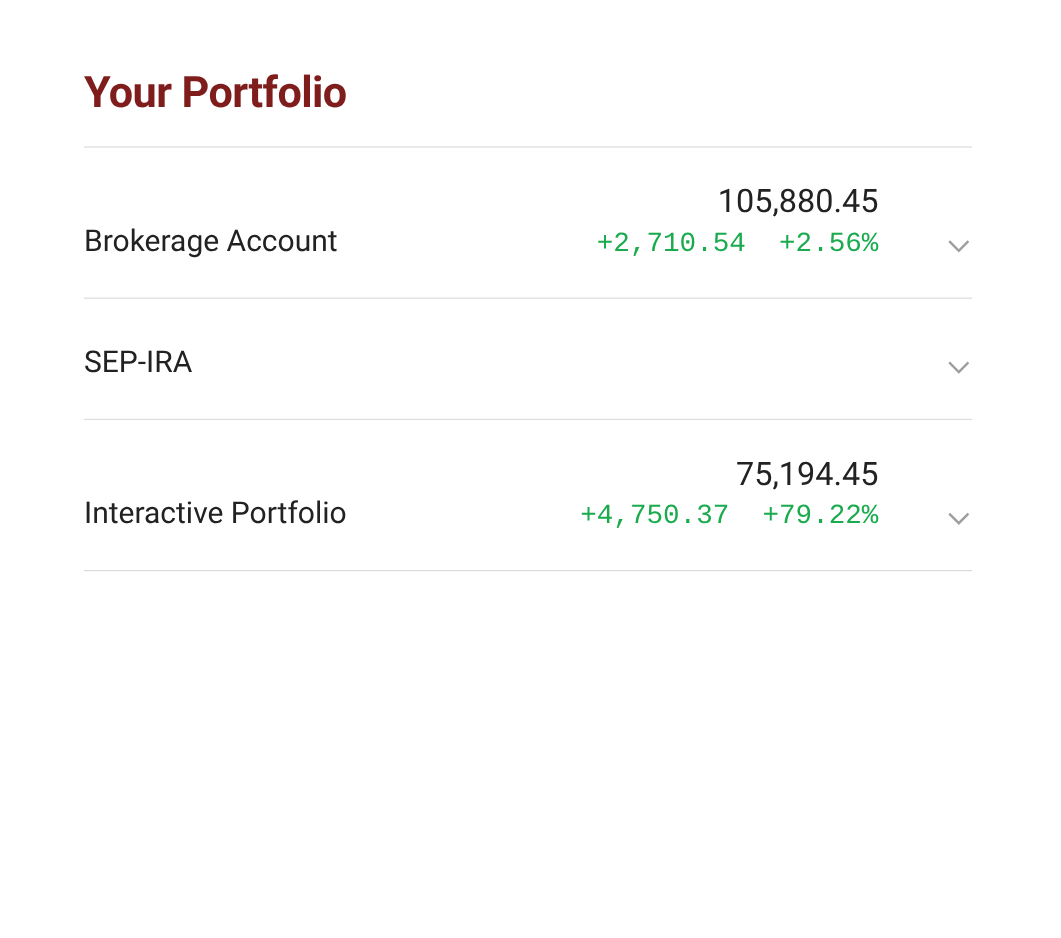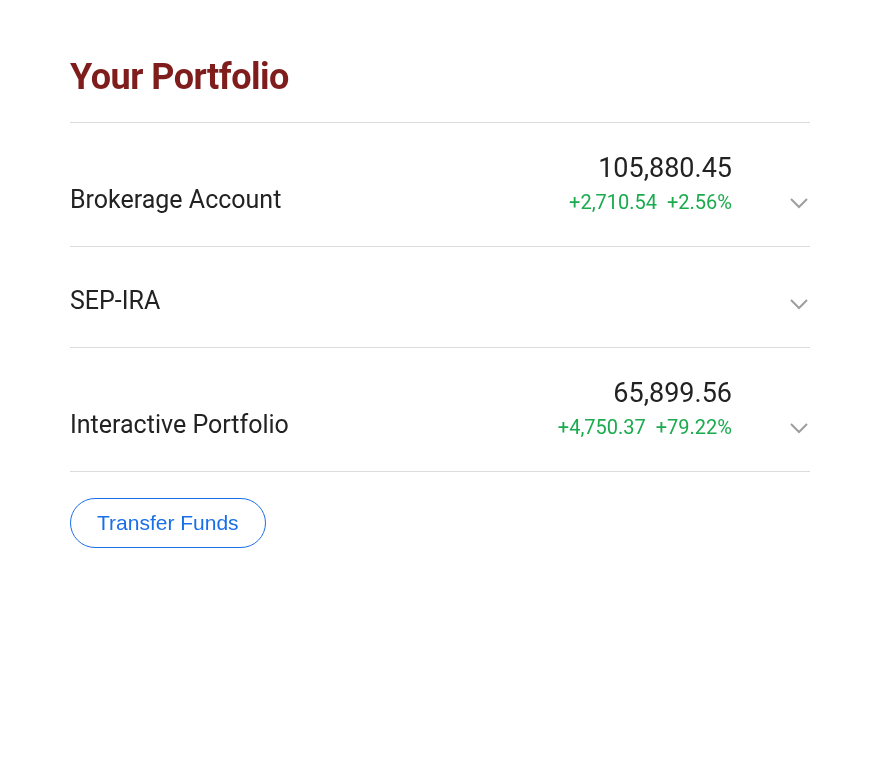--- a/index.html
+++ b/index.html
@@ -50,24 +50,25 @@
       text-align: right;
       margin-right: 28px;
     }
     .balance {
       font-size: 27px;
       font-weight: 400;
       color: #222;
       line-height: 1.3;
     }
     .change {
-      font-size: 20px;
+      font-size: 23px;
       font-weight: 400;
       margin-top: 4px;
       white-space: nowrap;
+      font-family: Liberation Mono, monospace;
     }
     .change.positive {
       color: #1aab4e;
     }
     .change.negative {
       color: #d93a3a;
     }
     .chevron {
       width: 22px;
       height: 22px;
@@ -125,25 +126,24 @@
           <svg viewBox="0 0 20 12">
             <polyline points="2,2 10,10 18,2"></polyline>
           </svg>
         </div>
       </div>
       <hr class="divider">
       <div class="account-row">
         <div class="account-name">Interactive Portfolio</div>
         <div class="spacer"></div>
         <div class="values">
-          <div class="balance">65,899.56</div>
+          <div class="balance">75,194.45</div>
           <div class="change positive"><span>+4,750.37</span>&nbsp;&nbsp;<span>+79.22%</span></div>
         </div>
         <div class="chevron">
           <svg viewBox="0 0 20 12">
             <polyline points="2,2 10,10 18,2"></polyline>
           </svg>
         </div>
       </div>
       <hr class="divider">
     </div>
-  <button class="transfer-btn">Transfer Funds</button>
 </div>
 
 </body></html>

